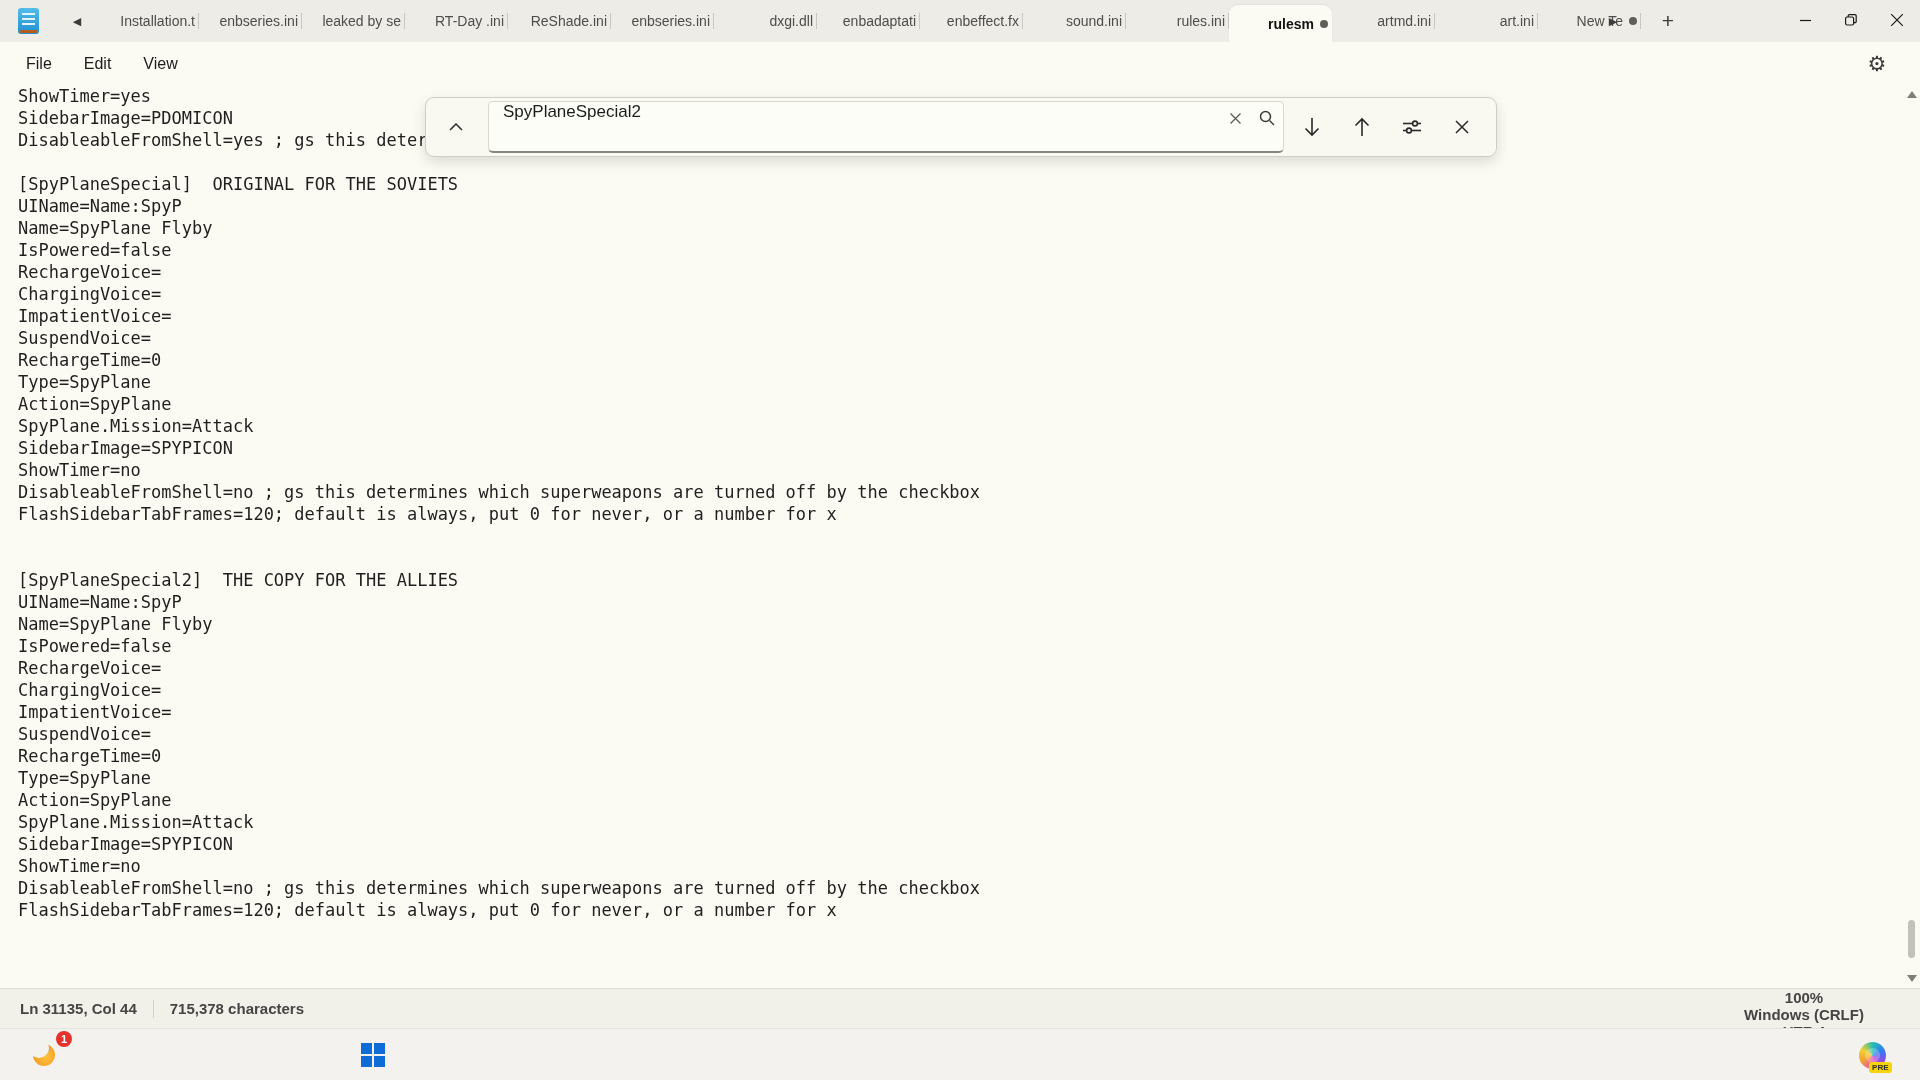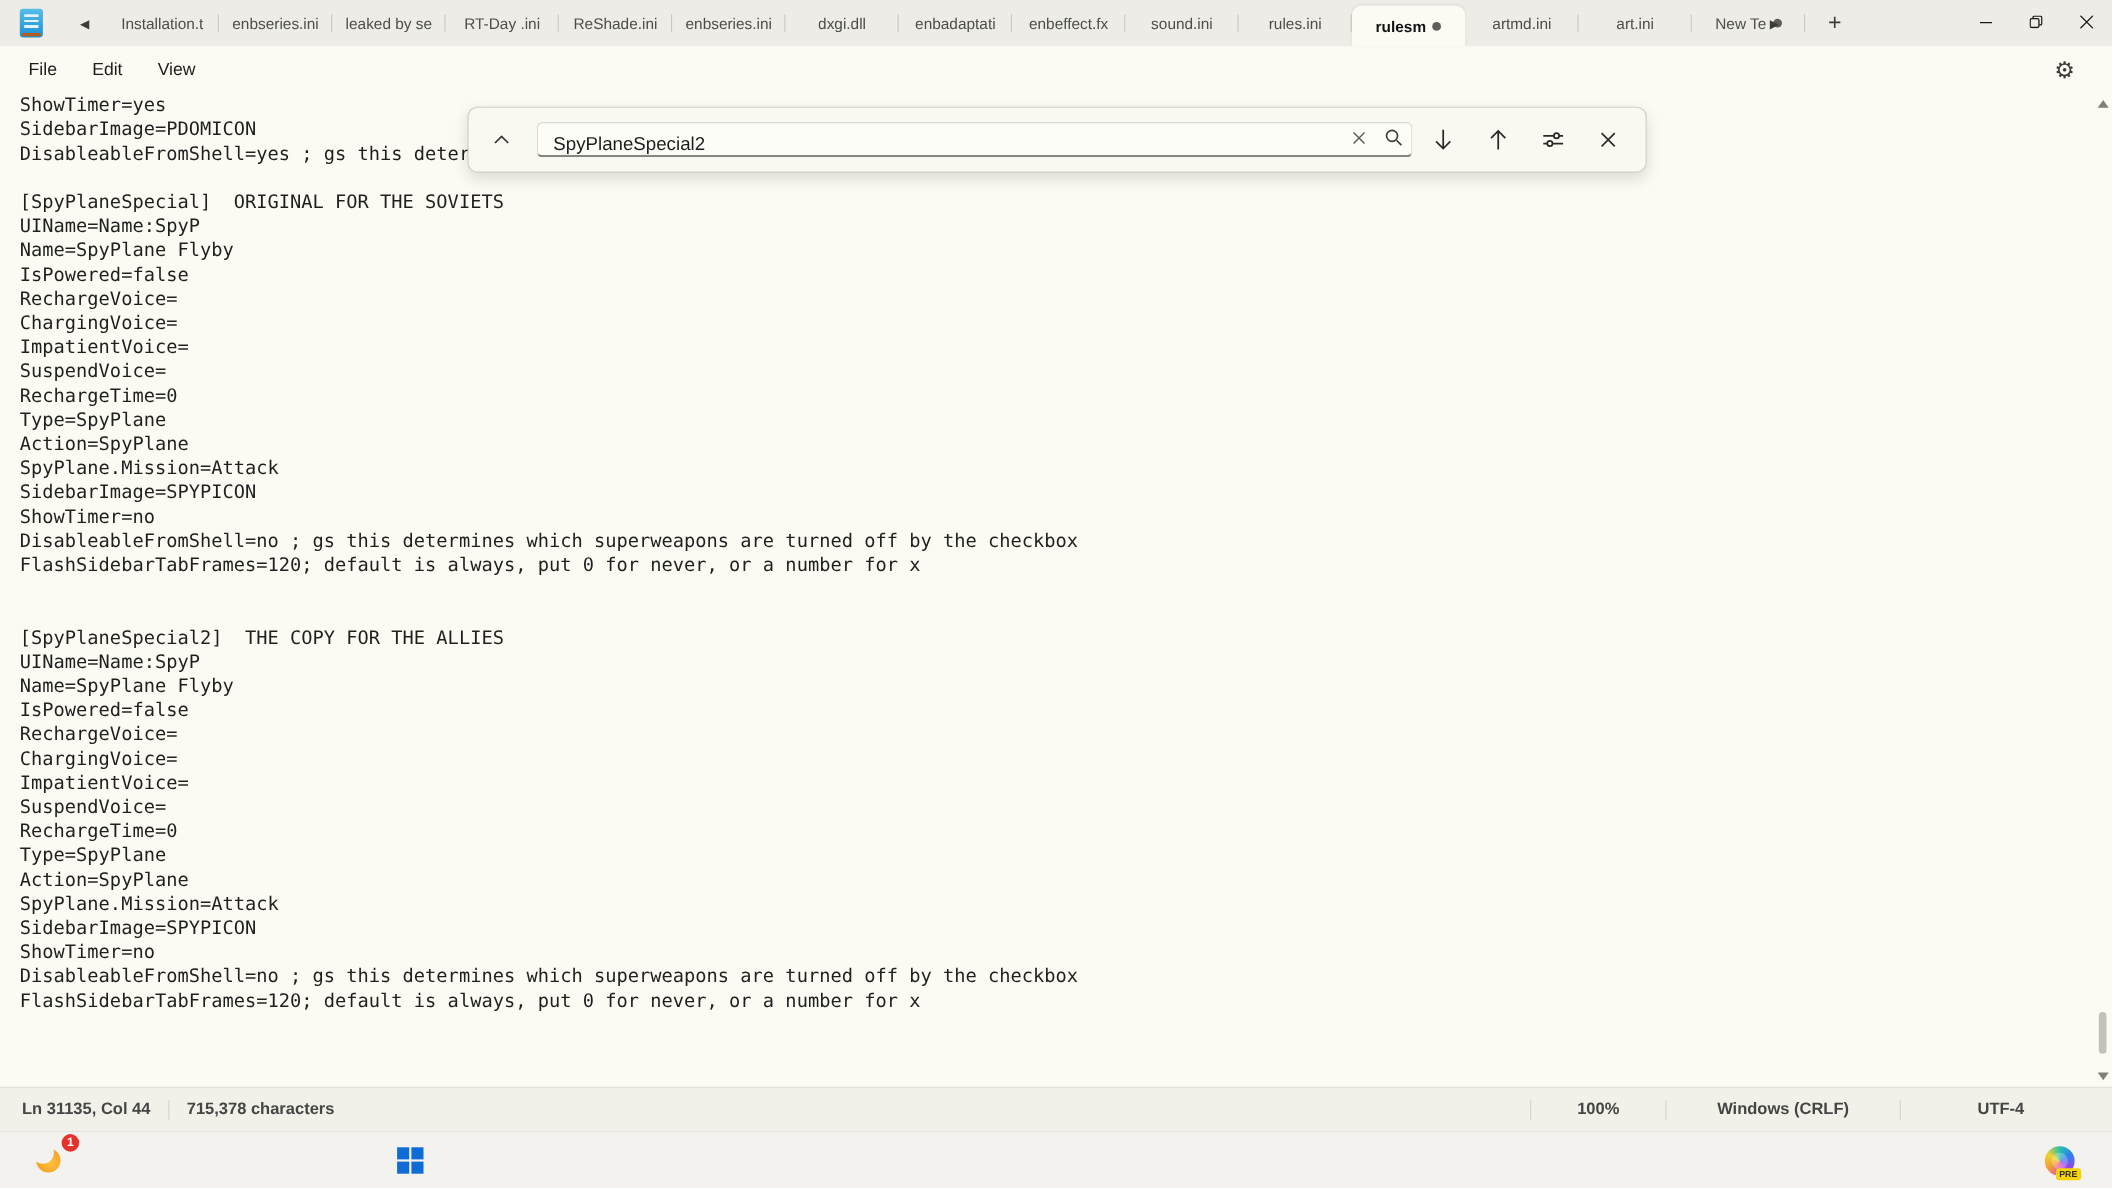--- a/index.html
+++ b/index.html
@@ -14,21 +14,21 @@
   .np-icon:before{content:"";position:absolute;left:4px;right:4px;top:5px;height:14px;
     background:repeating-linear-gradient(180deg,#e2f4fc 0 2px,rgba(0,0,0,0) 2px 5px);}
   .np-icon:after{content:"";position:absolute;left:2px;right:2px;bottom:1px;height:3px;background:#b65c1e;border-radius:1px;}
   .tab-scroll{position:absolute;top:0;height:42px;width:30px;display:flex;align-items:center;justify-content:center;
     color:#3c3c3c;font-size:11px;cursor:default;}
   .tab-scroll.left{left:62px;}
   .tab-scroll.right{left:1598px;}
   .newtab-btn{position:absolute;left:1648px;top:0;height:42px;width:40px;display:flex;align-items:center;justify-content:center;
     font-size:21px;color:#3c3c3c;font-weight:300;}
   .tab-strip{position:absolute;left:96px;top:0;height:42px;display:flex;align-items:flex-end;}
-  .tab{position:relative;width:103px;height:42px;display:flex;align-items:center;justify-content:center;gap:6px;
+  .tab{position:relative;width:103px;height:42px;display:flex;align-items:center;justify-content:flex-end;gap:6px;
     font-size:14px;color:#4d4d4d;box-sizing:border-box;padding:0 4px;}
   .tab:not(.active):after{content:"";position:absolute;right:0;top:13px;height:16px;width:1px;background:#c9c8c2;}
   .tab .tab-label{white-space:nowrap;overflow:hidden;max-width:86px;}
   .tab.active{background:#fbfaf3;border-radius:9px 9px 0 0;height:37px;color:#111;font-weight:700;z-index:2;
     box-shadow:0 -1px 2px rgba(0,0,0,0.05);}
   .dirty-dot{width:8px;height:8px;border-radius:50%;background:#5f5e58;flex:0 0 auto;}
   .win-controls{position:absolute;right:0;top:0;height:40px;display:flex;}
   .win-btn{width:46px;height:40px;display:flex;align-items:center;justify-content:center;color:#1a1a1a;}
 
   
@@ -49,35 +49,35 @@
   .scroll-arrow.up{top:6px;border-bottom:7px solid #7f7e79;}
   .scroll-arrow.down{bottom:6px;border-top:7px solid #7f7e79;}
   .scroll-thumb{position:absolute;left:5px;top:835px;width:7px;height:38px;border-radius:4px;background:#c2c1bb;}
 
   
   .findbar{position:absolute;left:425px;top:97px;width:1072px;height:60px;background:#f9f8f1;
     border:1px solid #cfcec6;border-radius:9px;box-shadow:0 5px 14px rgba(0,0,0,0.13);z-index:5;
     display:flex;align-items:center;box-sizing:border-box;}
   .fb-btn{width:36px;height:36px;display:flex;align-items:center;justify-content:center;border-radius:5px;color:#333;flex:0 0 auto;}
   .fb-collapse{margin-left:12px;}
-  .fb-field{position:relative;margin-left:14px;width:796px;height:32px;background:#fdfdf8;border:1px solid #d8d7d0;
-    border-bottom:2px solid #86857f;border-radius:5px;box-sizing:border-box;display:flex;align-items:flex-end;}
+  .fb-field{position:relative;margin-left:14px;width:796px;height:52px;background:#fdfdf8;border:1px solid #d8d7d0;
+    border-bottom:2px solid #86857f;border-radius:5px;box-sizing:border-box;display:flex;align-items:flex-start;}
   .fb-input{flex:1;border:none;outline:none;background:transparent;font-family:"Liberation Sans",sans-serif;
     font-size:17px;color:#1c1c1c;padding:0 0 0 14px;}
   .fb-field .fb-btn{width:32px;height:32px;}
   .fb-actions{display:flex;align-items:center;margin-left:10px;gap:14px;}
   svg.ic{display:block;}
 
   
   .statusbar{position:absolute;left:0;top:988px;width:1920px;height:40px;background:#f1f0e9;border-top:1px solid #e0dfd9;
     display:flex;align-items:center;font-size:15px;color:#454545;box-sizing:border-box;}
   .sb-cell{padding:0 16px;position:relative;font-weight:bold;}
   .sb-sep{width:1px;height:18px;background:#d4d3cd;}
   .sb-left{display:flex;align-items:center;margin-left:4px;}
-  .sb-right{position:absolute;right:10px;display:flex;align-items:center;height:100%;}
+  .sb-right{position:absolute;right:10px;display:flex;align-items:center;height:100%;flex-direction:column;}
   .sb-right .sb-cell{min-width:90px;text-align:center;}
 
   
   .taskbar{position:absolute;left:0;top:1028px;width:1920px;height:52px;background:#f3f2ee;border-top:1px solid #e5e3e0;}
   .tb-btn{position:absolute;top:6px;width:40px;height:40px;display:flex;align-items:center;justify-content:center;border-radius:6px;}
   
   .weather{left:18px;width:52px;}
   .moon{position:relative;width:26px;height:26px;}
   .moon:before{content:"";position:absolute;inset:2px;border-radius:50%;background:radial-gradient(circle at 60% 60%,#ffc23d,#f08c1a);}
   .moon:after{content:"";position:absolute;left:-2px;top:-4px;width:20px;height:20px;border-radius:50%;background:#f3f2ee;}

